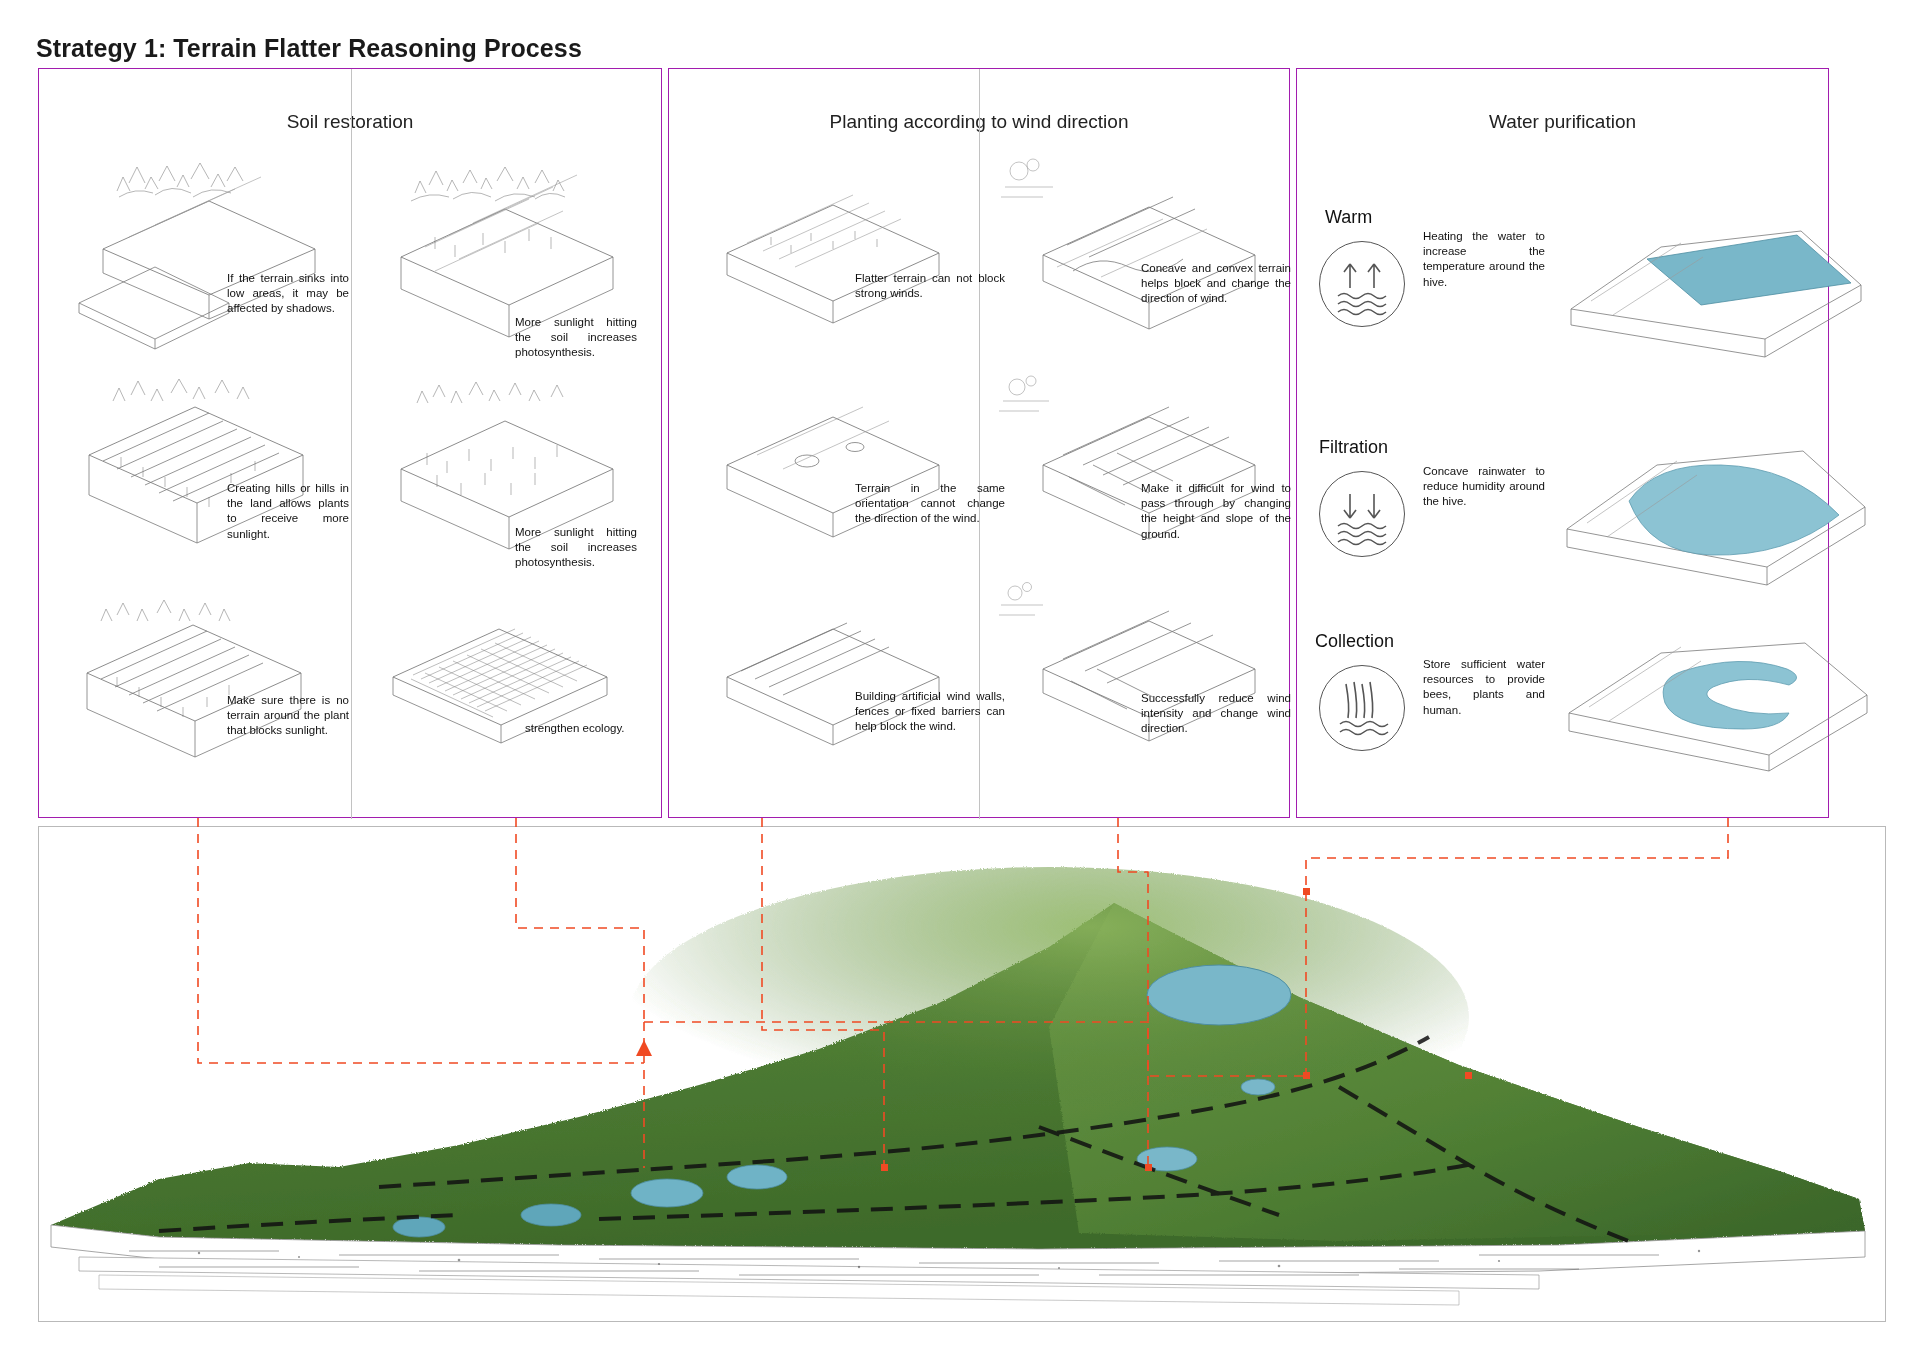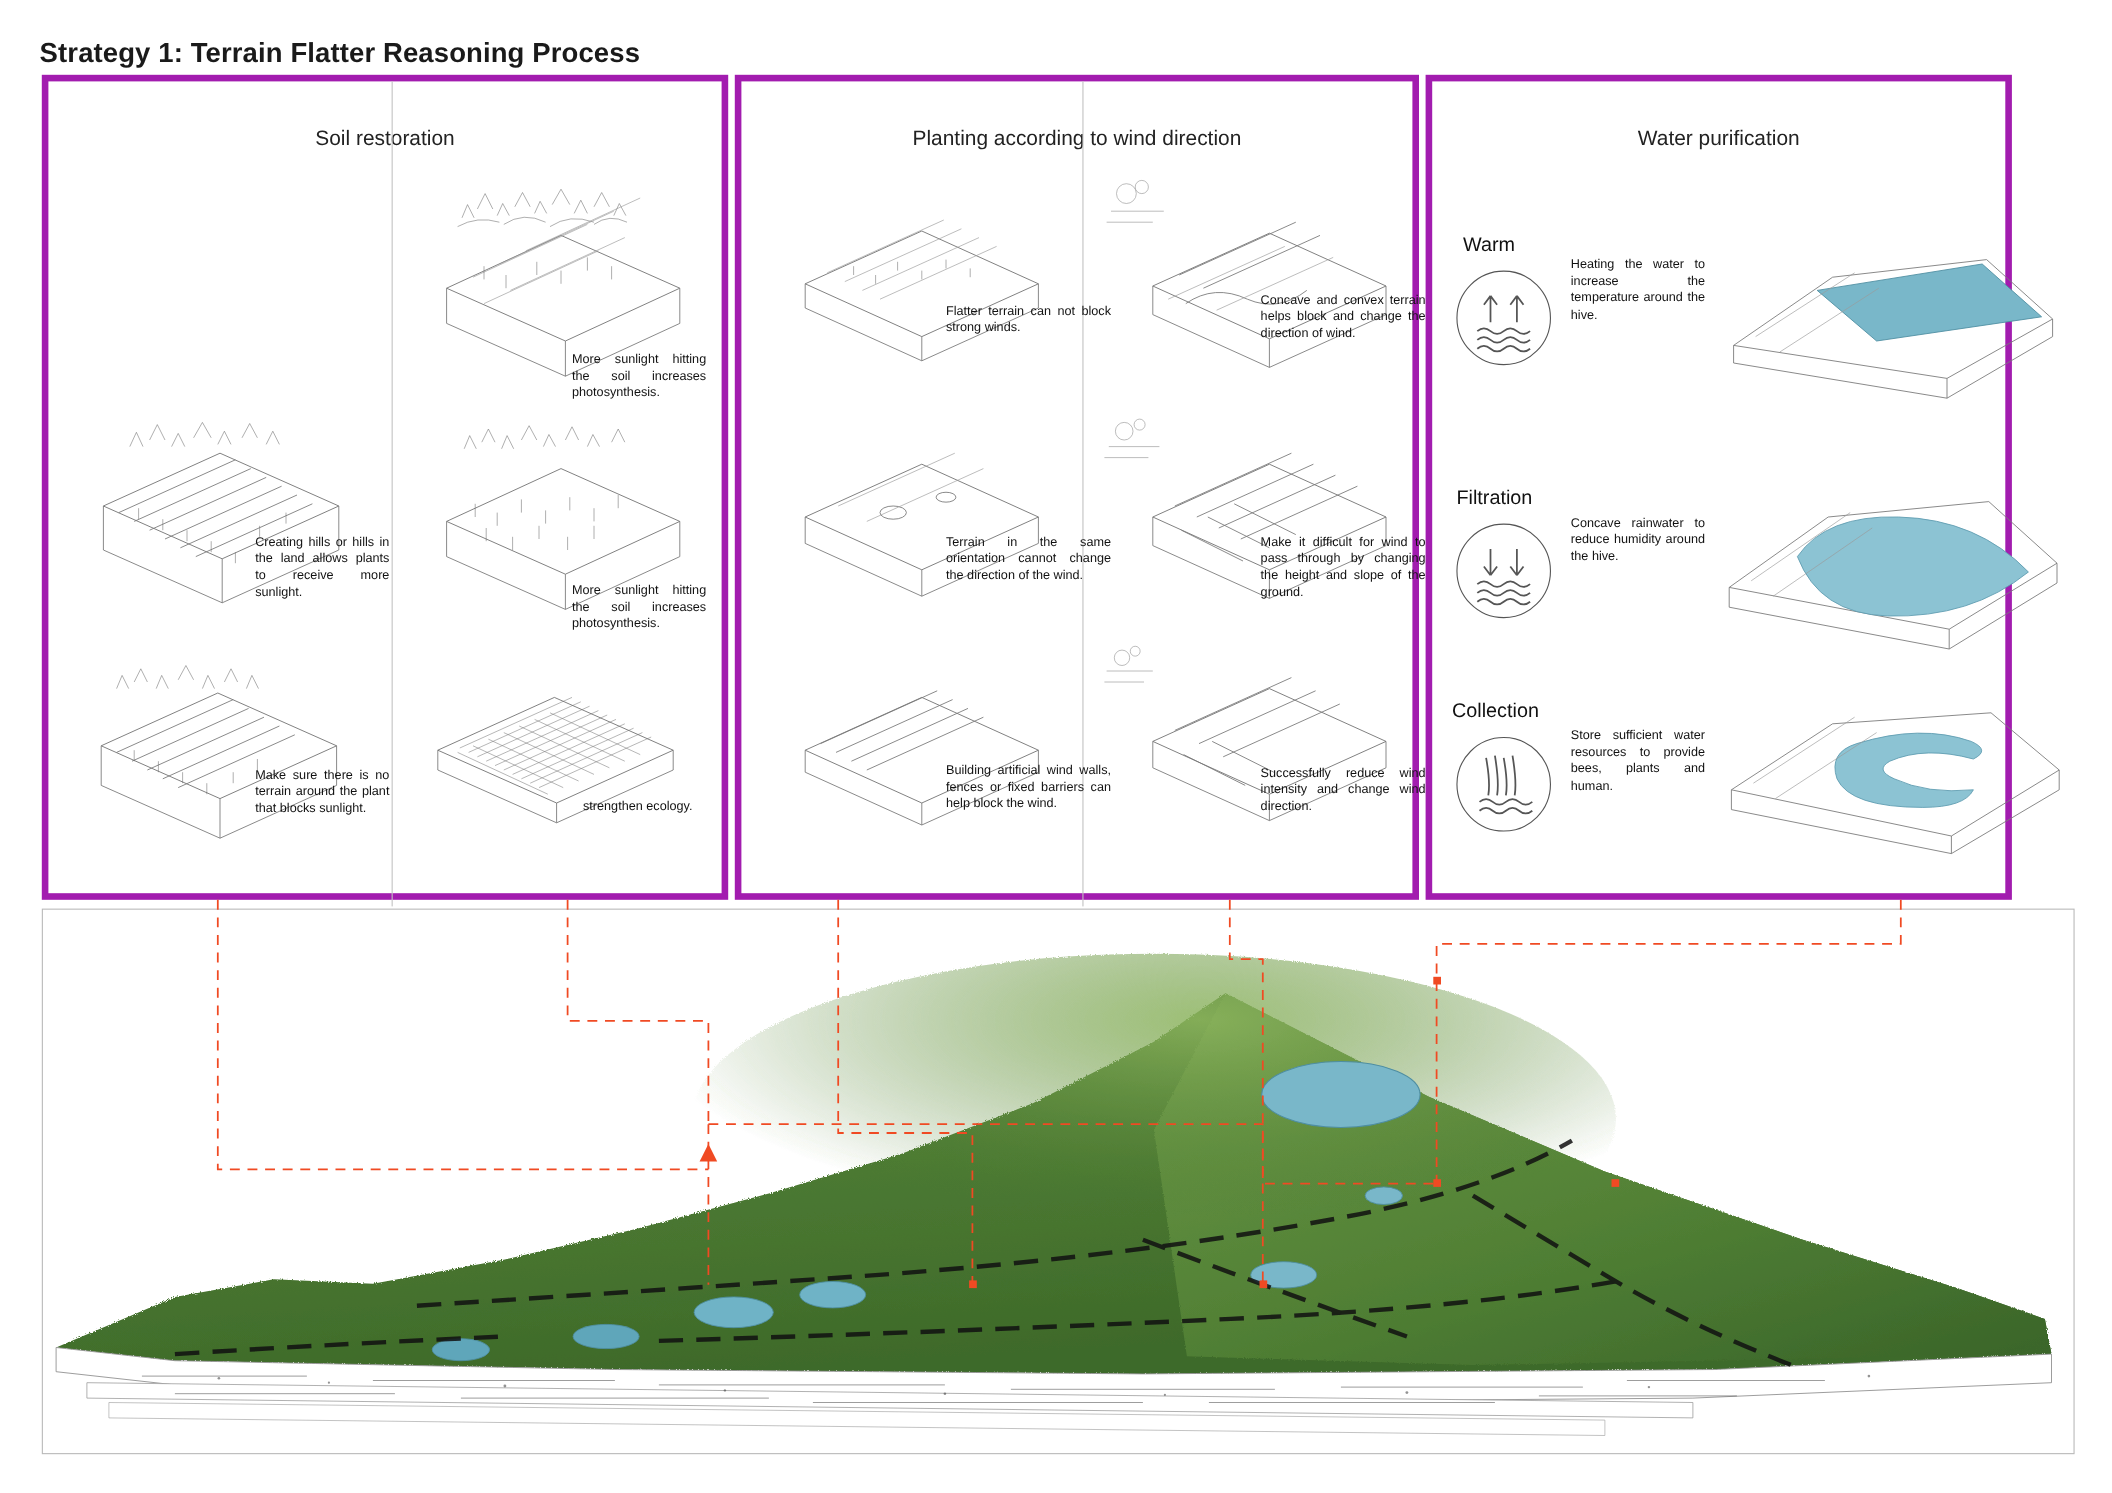--- a/index.html
+++ b/index.html
@@ -36,21 +36,21 @@
     position: absolute;
     left: 38px;
     top: 68px;
     width: 1848px;
     height: 750px;
   }
   .panel {
     position: absolute;
     top: 0;
     height: 750px;
-    border: 6px solid #a21caf;
+    border: 1px solid #a21caf;
     box-sizing: border-box;
     background: #fff;
   }
   .panel-head {
     position: absolute;
     top: 42px;
     width: 100%;
     text-align: center;
     font-size: 19px;
     color: #222;
@@ -136,20 +136,37 @@
 <div id="board">
 
   <div class="title">Strategy 1: Terrain Flatter Reasoning Process</div>
 
   <div class="panels">
 
     <div class="panel" id="panel-soil">
       <div class="panel-head">Soil restoration</div>
       <div class="vdiv" style="left:312px;"></div>
 
+      <div class="cell" style="left:20px; top:84px; width:292px; height:200px;">
+        <svg width="292" height="200" viewBox="0 0 292 200">
+          <g class="veg">
+            <path d="M58 38 l6 -14 l7 14 M70 30 l8 -16 l8 16 M86 36 l6 -12 l7 12 M100 28 l8 -15 l8 15 M118 34 l6 -12 l6 12 M132 26 l9 -16 l9 16 M152 34 l7 -13 l7 13 M168 28 l8 -14 l8 14"></path>
+            <path d="M60 44 q16 -10 34 -4 M96 42 q16 -12 36 -2 M134 44 q18 -12 38 -4"></path>
+          </g>
+          <path class="fc" d="M44 96 L150 48 L256 96 L150 142 Z"></path>
+          <path class="ln" d="M44 96 L44 120 L150 166 L256 120 L256 96"></path>
+          <path class="ln" d="M150 142 L150 166"></path>
+          <path class="ln-d" d="M70 84 L176 36 M96 72 L202 24"></path>
+          <path class="fc2" d="M30 132 L110 94 L190 132 L110 170 Z" opacity="0.0"></path>
+          <path class="ln" d="M20 150 L96 114 L170 150 L96 186 Z"></path>
+          <path class="ln" d="M20 150 L20 160 L96 196 L170 160 L170 150"></path>
+          <path class="ln" d="M96 186 L96 196"></path>
+        </svg>
+        <div class="cap" style="left:168px; top:118px;">If the terrain sinks into low areas, it may be affected by shadows.</div>
+      </div>
 
       <div class="cell" style="left:326px; top:84px; width:292px; height:200px;">
         <svg width="292" height="200" viewBox="0 0 292 200">
           <g class="veg">
             <path d="M50 40 l5 -12 l6 12 M64 32 l7 -14 l7 14 M82 38 l5 -11 l6 11 M98 30 l7 -13 l7 13 M116 36 l5 -11 l6 11 M132 28 l8 -14 l8 14 M152 36 l6 -12 l6 12 M170 30 l7 -13 l7 13 M188 38 l5 -11 l6 11"></path>
             <path d="M46 48 q18 -10 38 -4 M88 46 q18 -12 38 -2 M130 48 q18 -12 40 -4 M170 46 q14 -10 30 -2"></path>
           </g>
           <path class="fc" d="M36 104 L140 56 L248 104 L144 152 Z"></path>
           <path class="ln" d="M36 104 L36 136 L144 184 L248 136 L248 104"></path>
           <path class="ln" d="M144 152 L144 184"></path>

